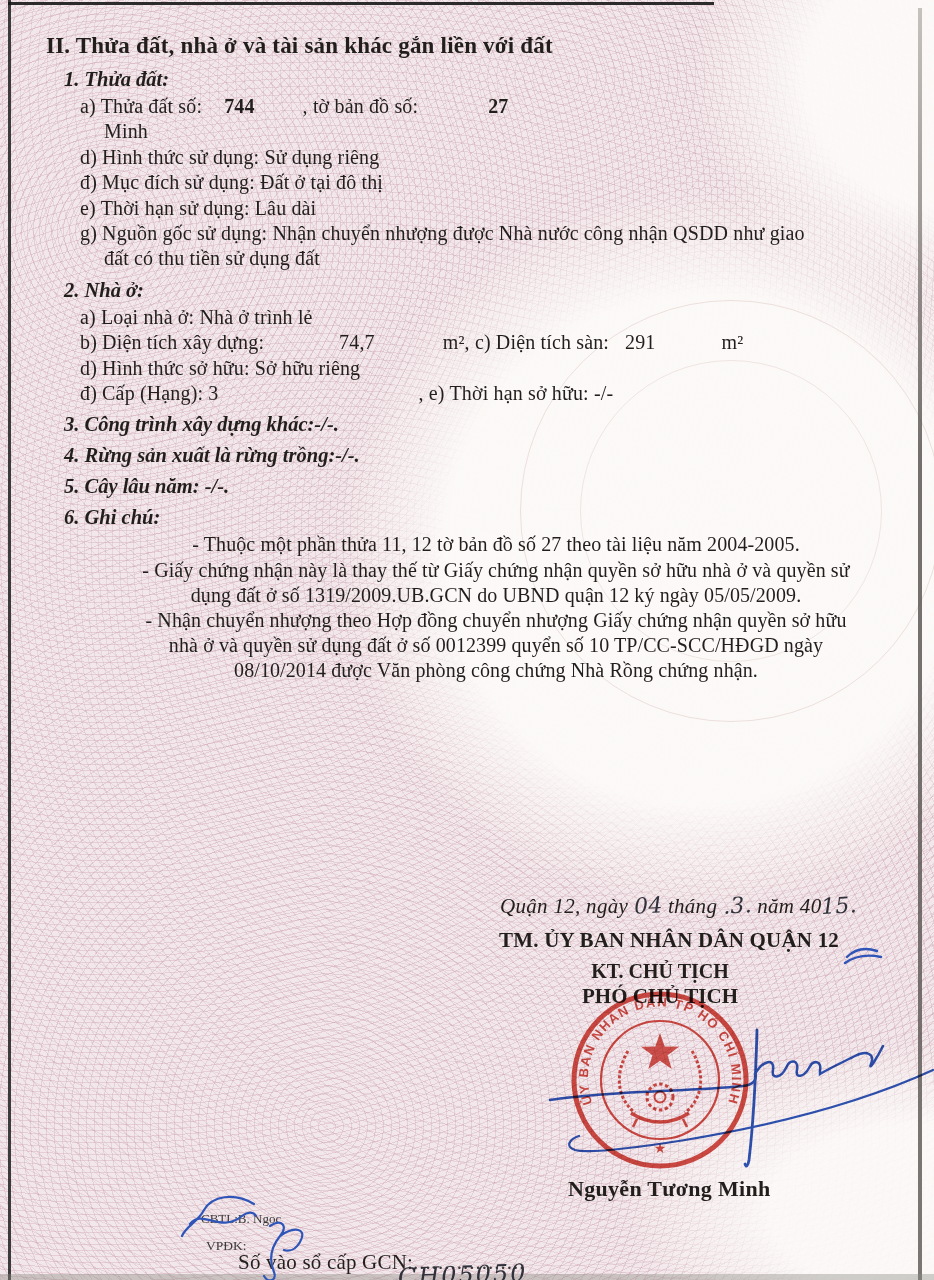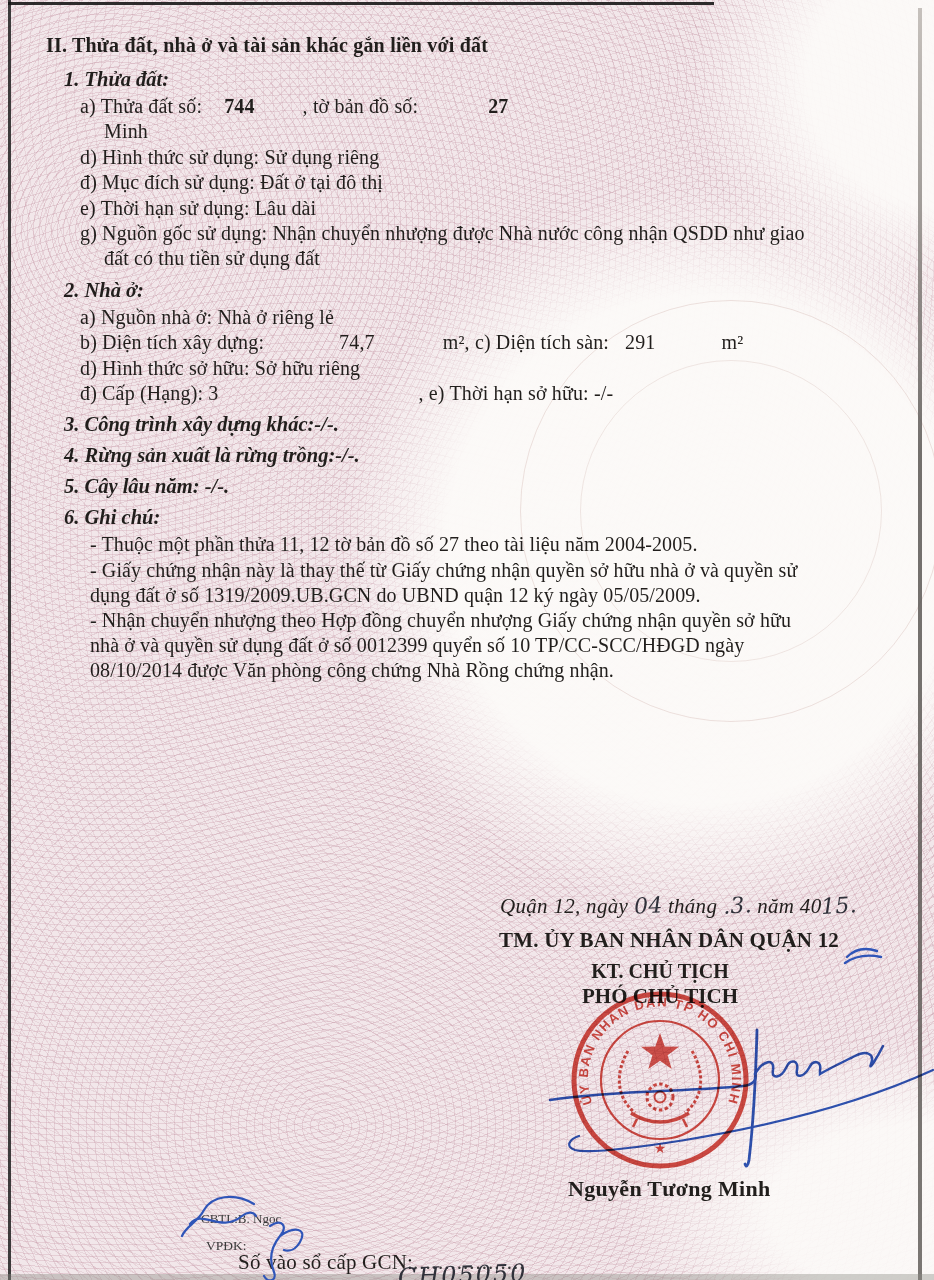--- a/index.html
+++ b/index.html
@@ -24,25 +24,25 @@
   .ring1{left:520px;top:300px;width:420px;height:420px;}
   .ring2{left:580px;top:360px;width:300px;height:300px;border-color:rgba(206,176,170,.28);}
   
   .edge-left{position:absolute;left:8px;top:0;width:3px;height:1280px;background:#1d1d1d;opacity:.85;}
   .edge-top{position:absolute;left:8px;top:2px;width:706px;height:3px;background:#171717;opacity:.9;}
   .edge-right{position:absolute;left:918px;top:8px;width:4px;height:1272px;
     background:linear-gradient(#b9b3ae,#514d4a 35%,#5a5652);opacity:.8;}
   .edge-bottom{position:absolute;left:0;top:1274px;width:934px;height:6px;background:#8d8b85;opacity:.4;}
 
   .content{position:absolute;left:46px;top:28px;width:856px;}
-  .h2{font-size:20px;font-weight:bold;letter-spacing:.2px;margin:4px 0 7px 0;line-height:27px;}
+  .h2{font-size:23px;font-weight:bold;letter-spacing:.2px;margin:4px 0 7px 0;line-height:27px;}
   .sec{font-size:20.5px;font-weight:bold;font-style:italic;margin:5px 0 2px 18px;line-height:26px;}
   .item{font-size:20px;margin-left:34px;line-height:25.4px;letter-spacing:.15px;}
   .cont{margin-left:58px;}
-  .note{font-size:20px;margin-left:44px;line-height:25.2px;letter-spacing:.1px;}
+  .note{font-size:20px;margin-left:44px;line-height:25.2px;letter-spacing:.1px;text-align:center;}
   .gap{display:inline-block;}
   .g22{width:22px;} .g30{width:30px;} .g48{width:48px;} .g55{width:55px;}
   .g66{width:66px;} .g68{width:68px;} .g70{width:70px;} .g75{width:75px;}
   .g16{width:16px;} .g200{width:200px;}
   b{font-weight:bold;}
 
   .date-line{position:absolute;left:500px;top:893px;font-size:21px;font-style:italic;letter-spacing:.3px;}
   .hw{font-family:"DejaVu Serif",serif;font-style:italic;color:#30313a;}
   .hw-inline{display:inline-block;transform:rotate(-3deg);font-size:22px;}
   .tm-line{position:absolute;left:499px;top:928px;font-size:21px;font-weight:bold;letter-spacing:.2px;}
@@ -86,21 +86,21 @@
       <span>a) Thửa đất số:</span><span class="gap g22"></span><b>744</b><span class="gap g48"></span><span>, tờ bản đồ số:</span><span class="gap g70"></span><b>27</b>
     </div>
     <div class="item cont">Minh</div>
     <div class="item">d) Hình thức sử dụng: Sử dụng riêng</div>
     <div class="item">đ) Mục đích sử dụng:  Đất ở tại đô thị</div>
     <div class="item">e) Thời hạn sử dụng:  Lâu dài</div>
     <div class="item">g) Nguồn gốc sử dụng:  Nhận chuyển nhượng được Nhà nước công nhận QSDD như giao</div>
     <div class="item cont">đất có thu tiền sử dụng đất</div>
 
     <div class="sec">2. Nhà ở:</div>
-    <div class="item">a) Nguồn nhà ở: Nhà ở riêng lẻ</div>
+    <div class="item">a) Loại nhà ở: Nhà ở trình lẻ</div>
     <div class="item">
       <span>b) Diện tích xây dựng:</span><span class="gap g75"></span><span>74,7</span><span class="gap g68"></span><span>m²</span><span>, c) Diện tích sàn:</span><span class="gap g16"></span><span>291</span><span class="gap g66"></span><span>m²</span>
     </div>
     <div class="item">d) Hình thức sở hữu: Sở hữu riêng</div>
     <div class="item">
       <span>đ) Cấp (Hạng):  3</span><span class="gap g200"></span><span>, e) Thời hạn sở hữu:  -/-</span>
     </div>
 
     <div class="sec">3. Công trình xây dựng khác:-/-.</div>
     <div class="sec">4. Rừng sản xuất là rừng trồng:-/-.</div>

